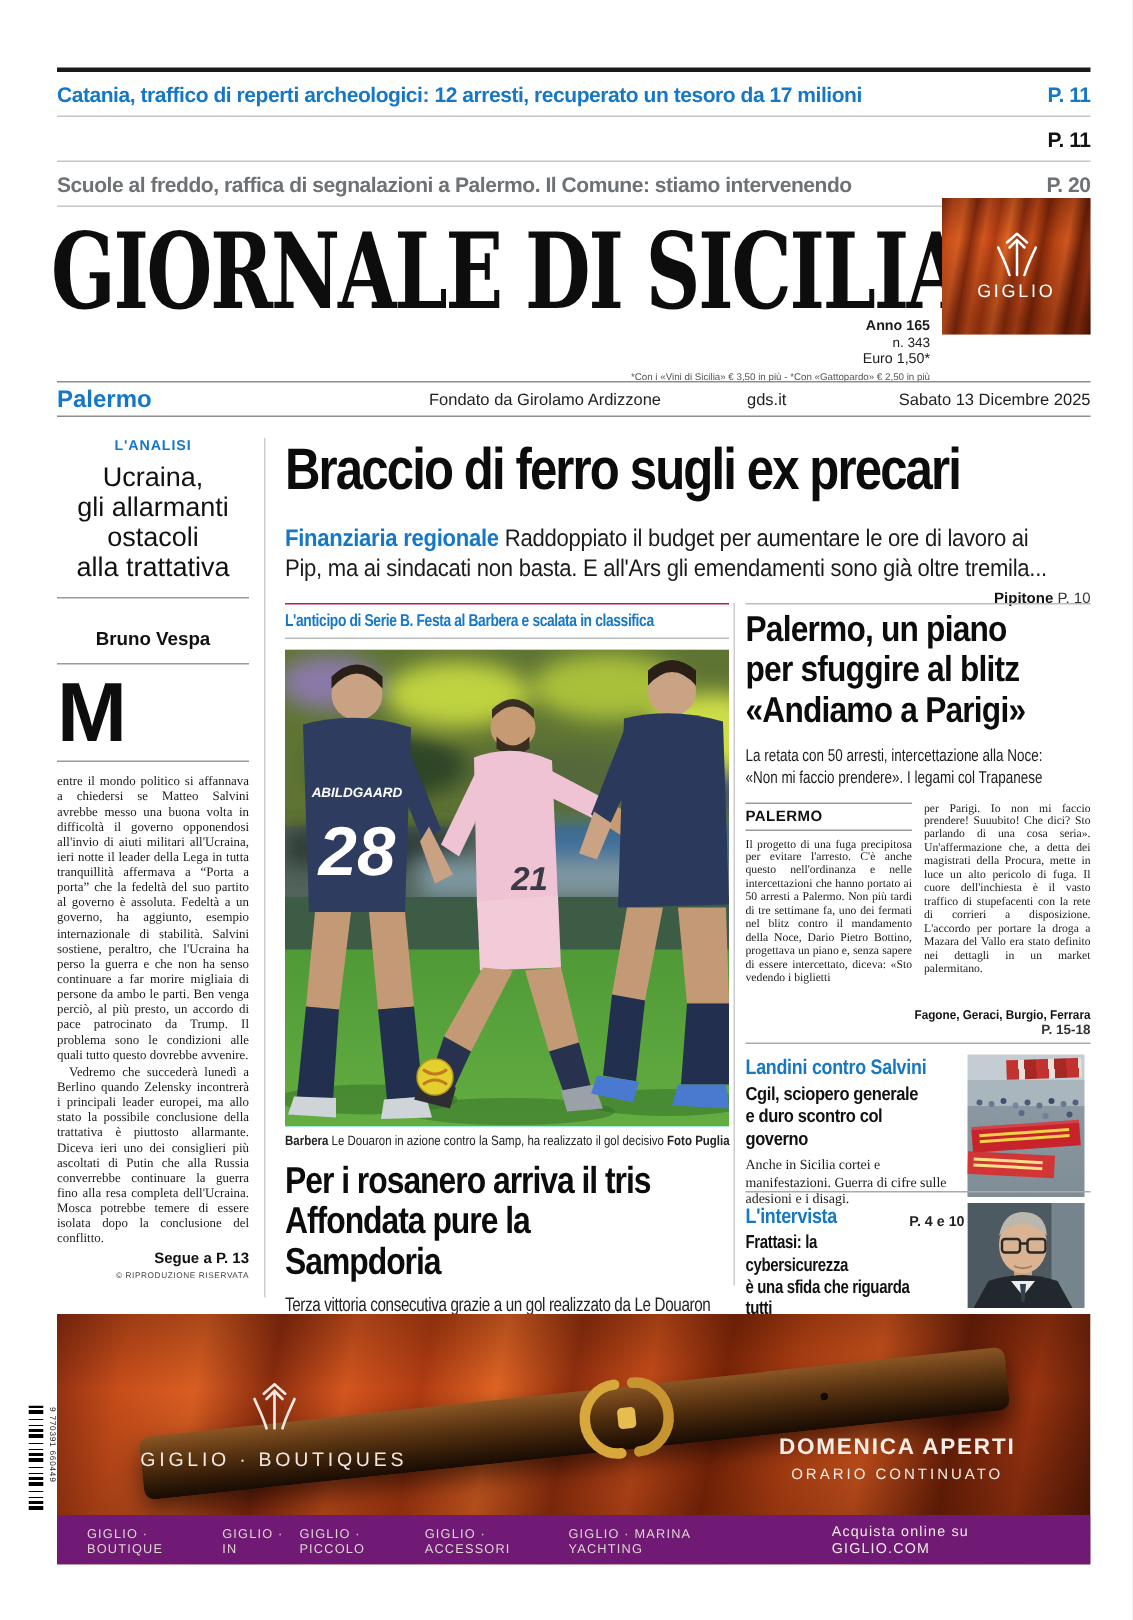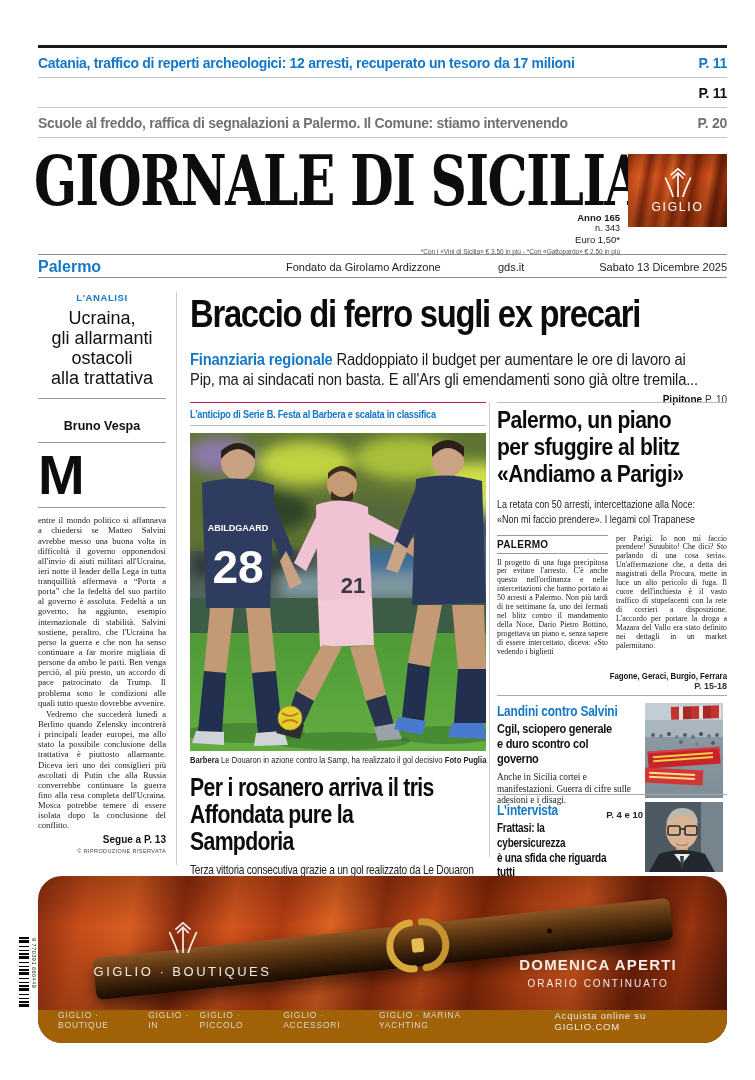--- a/index.html
+++ b/index.html
@@ -22,21 +22,21 @@
   .mast-info { position:absolute; right:135px; top:212px; text-align:right; line-height:1.2; color:#1a1a1a; }
   .mi-anno { font-weight:bold; font-size:9.5px; }
   .mi-num { font-size:9px; }
   .mi-price { font-size:9.5px; }
   .mi-note { font-size:6.5px; color:#555; white-space:nowrap; margin-top:2px; }
   .curtain-bg {
     background:
       linear-gradient(180deg, rgba(30,6,0,0.25), rgba(0,0,0,0) 30%, rgba(40,8,0,0.3) 88%),
       linear-gradient(100deg,#8a2c10 0%,#c84e1a 7%,#d95e22 14%,#8a2c0e 21%,#d4561e 28%,#b03c12 35%,#e06524 42%,#92300e 49%,#c84e1a 56%,#802708 63%,#b84414 70%,#d0561e 77%,#6a2008 85%,#9a3410 92%,#4a1606 100%);
   }
-  .giglio-box { position:absolute; left:628px; top:154px; width:99px; height:73px; display:flex; flex-direction:column; align-items:center; justify-content:center; color:#fff; }
+  .giglio-box { position:absolute; left:628px; top:132px; width:99px; height:91px; display:flex; flex-direction:column; align-items:center; justify-content:center; color:#fff; }
   .giglio-box .gb-name { font-size:12px; letter-spacing:1.8px; margin-top:2px; }
   
   .dateline { position:absolute; left:38px; width:689px; top:254px; height:24px; border-top:1px solid #8d8d8d; border-bottom:1px solid #8d8d8d; }
   .dl-city { position:absolute; left:0; top:3px; color:#1577c8; font-weight:bold; font-size:16px; }
   .dl-founded { position:absolute; left:248px; top:6px; font-size:11px; color:#222; }
   .dl-site { position:absolute; left:460px; top:6px; font-size:11px; color:#222; }
   .dl-date { position:absolute; right:0; top:6px; font-size:11px; color:#222; }
   
   .analysis { position:absolute; left:38px; top:292px; width:128px; height:576px; overflow:hidden; }
   .an-kicker { color:#1577c8; font-weight:bold; font-size:9.5px; letter-spacing:0.6px; text-align:center; }
@@ -54,21 +54,21 @@
   .lead-h { font-size:39px; font-weight:bold; letter-spacing:-1.5px; white-space:nowrap; transform:scaleX(0.84); transform-origin:left top; color:#0c0c0c; }
   .lead-sub { margin-top:14px; font-size:16px; line-height:1.26; letter-spacing:-0.2px; color:#1c1c1c; width:584px; transform:scaleX(0.92); transform-origin:left top; }
   .lead-sub .kick { color:#1577c8; font-weight:bold; }
   .lead-sub .txt { white-space:pre-line; }
   .lead-by { text-align:right; font-size:10px; margin-top:4px; color:#333; }
   .lead-by .nm { font-weight:bold; color:#111; }
   
   .sports { position:absolute; left:190px; top:402px; width:296px; border-top:1px solid #be185d; padding-top:5px; }
   .sp-kick { color:#1577c8; font-weight:bold; font-size:11.5px; letter-spacing:-0.3px; white-space:nowrap; transform:scaleX(0.8); transform-origin:left top; }
   .sp-rule { border-top:1px solid #bbb; margin-top:5px; }
-  .sp-photo { margin-top:7px; width:296px; height:318px; position:relative; overflow:hidden; background:#5eead4; }
+  .sp-photo { margin-top:7px; width:296px; height:318px; position:relative; overflow:hidden; background:#5eead4;font-style:italic; }
   .sp-cap { font-size:9px; color:#222; margin-top:4px; white-space:nowrap; transform:scaleX(0.85); transform-origin:left top; }
   .sp-cap b { font-weight:bold; }
   .sp-h { font-size:25px; font-weight:bold; line-height:1.08; letter-spacing:-0.8px; margin-top:9px; white-space:pre-line; transform:scaleX(0.85); transform-origin:left top; color:#0c0c0c; }
   .sp-sub { font-size:13px; margin-top:7px; color:#222; white-space:nowrap; letter-spacing:-0.3px; transform:scaleX(0.78); transform-origin:left top; }
   .sp-by { text-align:right; font-size:10px; margin-top:4px; color:#333; }
   .sp-by .nm { font-weight:bold; color:#111; }
   
   .blitz { position:absolute; left:497px; top:402px; width:230px; border-top:1px solid #bbb; padding-top:4px; }
   .bl-h { font-size:24px; font-weight:bold; line-height:1.12; letter-spacing:-0.6px; white-space:pre-line; transform:scaleX(0.88); transform-origin:left top; color:#0c0c0c; }
   .bl-sub { margin-top:9px; font-size:11.5px; line-height:1.3; white-space:pre-line; width:295px; transform:scaleX(0.78); transform-origin:left top; color:#1c1c1c; }
@@ -92,31 +92,31 @@
   .br-photo { width:78px; position:relative; overflow:hidden; background:#9aa6ad; }
   .ph-landini { height:95px; background:linear-gradient(180deg,#c3cdd3 0%,#c3cdd3 18%,#aab6bd 18%,#aab6bd 36%,#8b98a1 36%,#7f8d96 100%); position:relative; }
   .ph-flags { position:absolute; top:3px; left:26px; width:50px; height:13px; background:repeating-linear-gradient(90deg,#c23330 0 8px,#e6e1db 8px 12px,#a82824 12px 20px); transform:rotate(-2deg); }
   .ph-heads { position:absolute; top:30px; left:6px; width:4px; height:4px; border-radius:50%; background:#51627f;
     box-shadow:8px 1px 0 #6b7a92, 16px -1px 0 #3f5070, 24px 2px 0 #7587a0, 32px 0 0 #4a5a78, 40px 2px 0 #62738c, 48px -1px 0 #394a66, 56px 1px 0 #6b7a92, 64px 0 0 #51627f, 12px 8px 0 #8898ac, 28px 7px 0 #5a6a84, 44px 9px 0 #70809a, 60px 8px 0 #46587a; }
   .ph-banner1 { position:absolute; left:3px; top:46px; width:72px; height:17px; background:#c8232a; transform:rotate(-4deg); box-shadow:inset 0 2px 0 rgba(255,255,255,.15); }
   .ph-banner1:after { content:""; position:absolute; left:5px; top:5px; width:60px; height:2px; background:#f2d049; box-shadow:0 4px 0 #f2d049; }
   .ph-banner2 { position:absolute; left:0; top:66px; width:58px; height:15px; background:#d23535; transform:rotate(3deg); }
   .ph-banner2:after { content:""; position:absolute; left:4px; top:4px; width:46px; height:2px; background:#ffe08a; box-shadow:0 4px 0 #ffe08a; }
   
-  .bottom-ad { position:absolute; left:38px; top:876px; width:689px; height:167px; overflow:hidden;border-radius:24px; }
+  .bottom-ad { position:absolute; left:38px; top:876px; width:689px; height:167px; overflow:hidden; }
   .ad-curtain { position:absolute; inset:0; }
   .ad-belt { position:absolute; left:55px; top:52px; width:580px; height:42px; transform:rotate(-6deg); border-radius:7px; background:linear-gradient(180deg,#8a5524,#53300f 45%,#2a1606 82%,#190c04); box-shadow:0 8px 16px rgba(0,0,0,.55); }
   .ad-belt .hole { position:absolute; right:120px; top:18px; width:5px; height:5px; border-radius:50%; background:#120a04; }
   .ad-buckle { position:absolute; left:285px; top:-10px; width:80px; height:62px; }
   .ad-logo { position:absolute; left:42px; top:46px; width:205px; text-align:center; color:#f3e9e2; }
   .ad-logo .al-name { font-size:13px; letter-spacing:2.5px; margin-top:6px; }
   .ad-right { position:absolute; right:50px; top:80px; text-align:center; color:#f5ece5; }
   .ad-right .ar-1 { font-size:15px; font-weight:bold; letter-spacing:1.2px; }
   .ad-right .ar-2 { font-size:10px; letter-spacing:2px; margin-top:5px;text-align:center; }
-  .ad-strip { position:absolute; left:0; right:0; bottom:0; height:33px; background:#a16207; display:flex; padding:0 20px; color:#ded6cf; font-size:8.5px; letter-spacing:0.8px; justify-content:space-between; }
+  .ad-strip { position:absolute; left:0; right:0; bottom:0; height:33px; background:#701a75; display:flex; align-items:center; padding:0 20px; color:#ded6cf; font-size:8.5px; letter-spacing:0.8px; justify-content:space-between; }
   .ad-strip .online { font-size:9.5px; color:#efe9e3;margin-left:48px; }
   
   .barcode { position:absolute; left:18px; top:936px; width:20px; height:78px; }
   .bc-bars { position:absolute; left:0; top:0; width:12px; height:74px; background:repeating-linear-gradient(180deg,#000 0 2px,#fff 2px 3px,#000 3px 6px,#fff 6px 9px,#000 9px 10px,#fff 10px 13px,#000 13px 14px,#fff 14px 16px); border:1px solid #fff; }
   .bc-num { position:absolute; left:13px; top:2px; writing-mode:vertical-rl; font-size:5.5px; letter-spacing:0.5px; color:#222; }
 </style>
 </head>
 <body>
 
 <div class="page">

